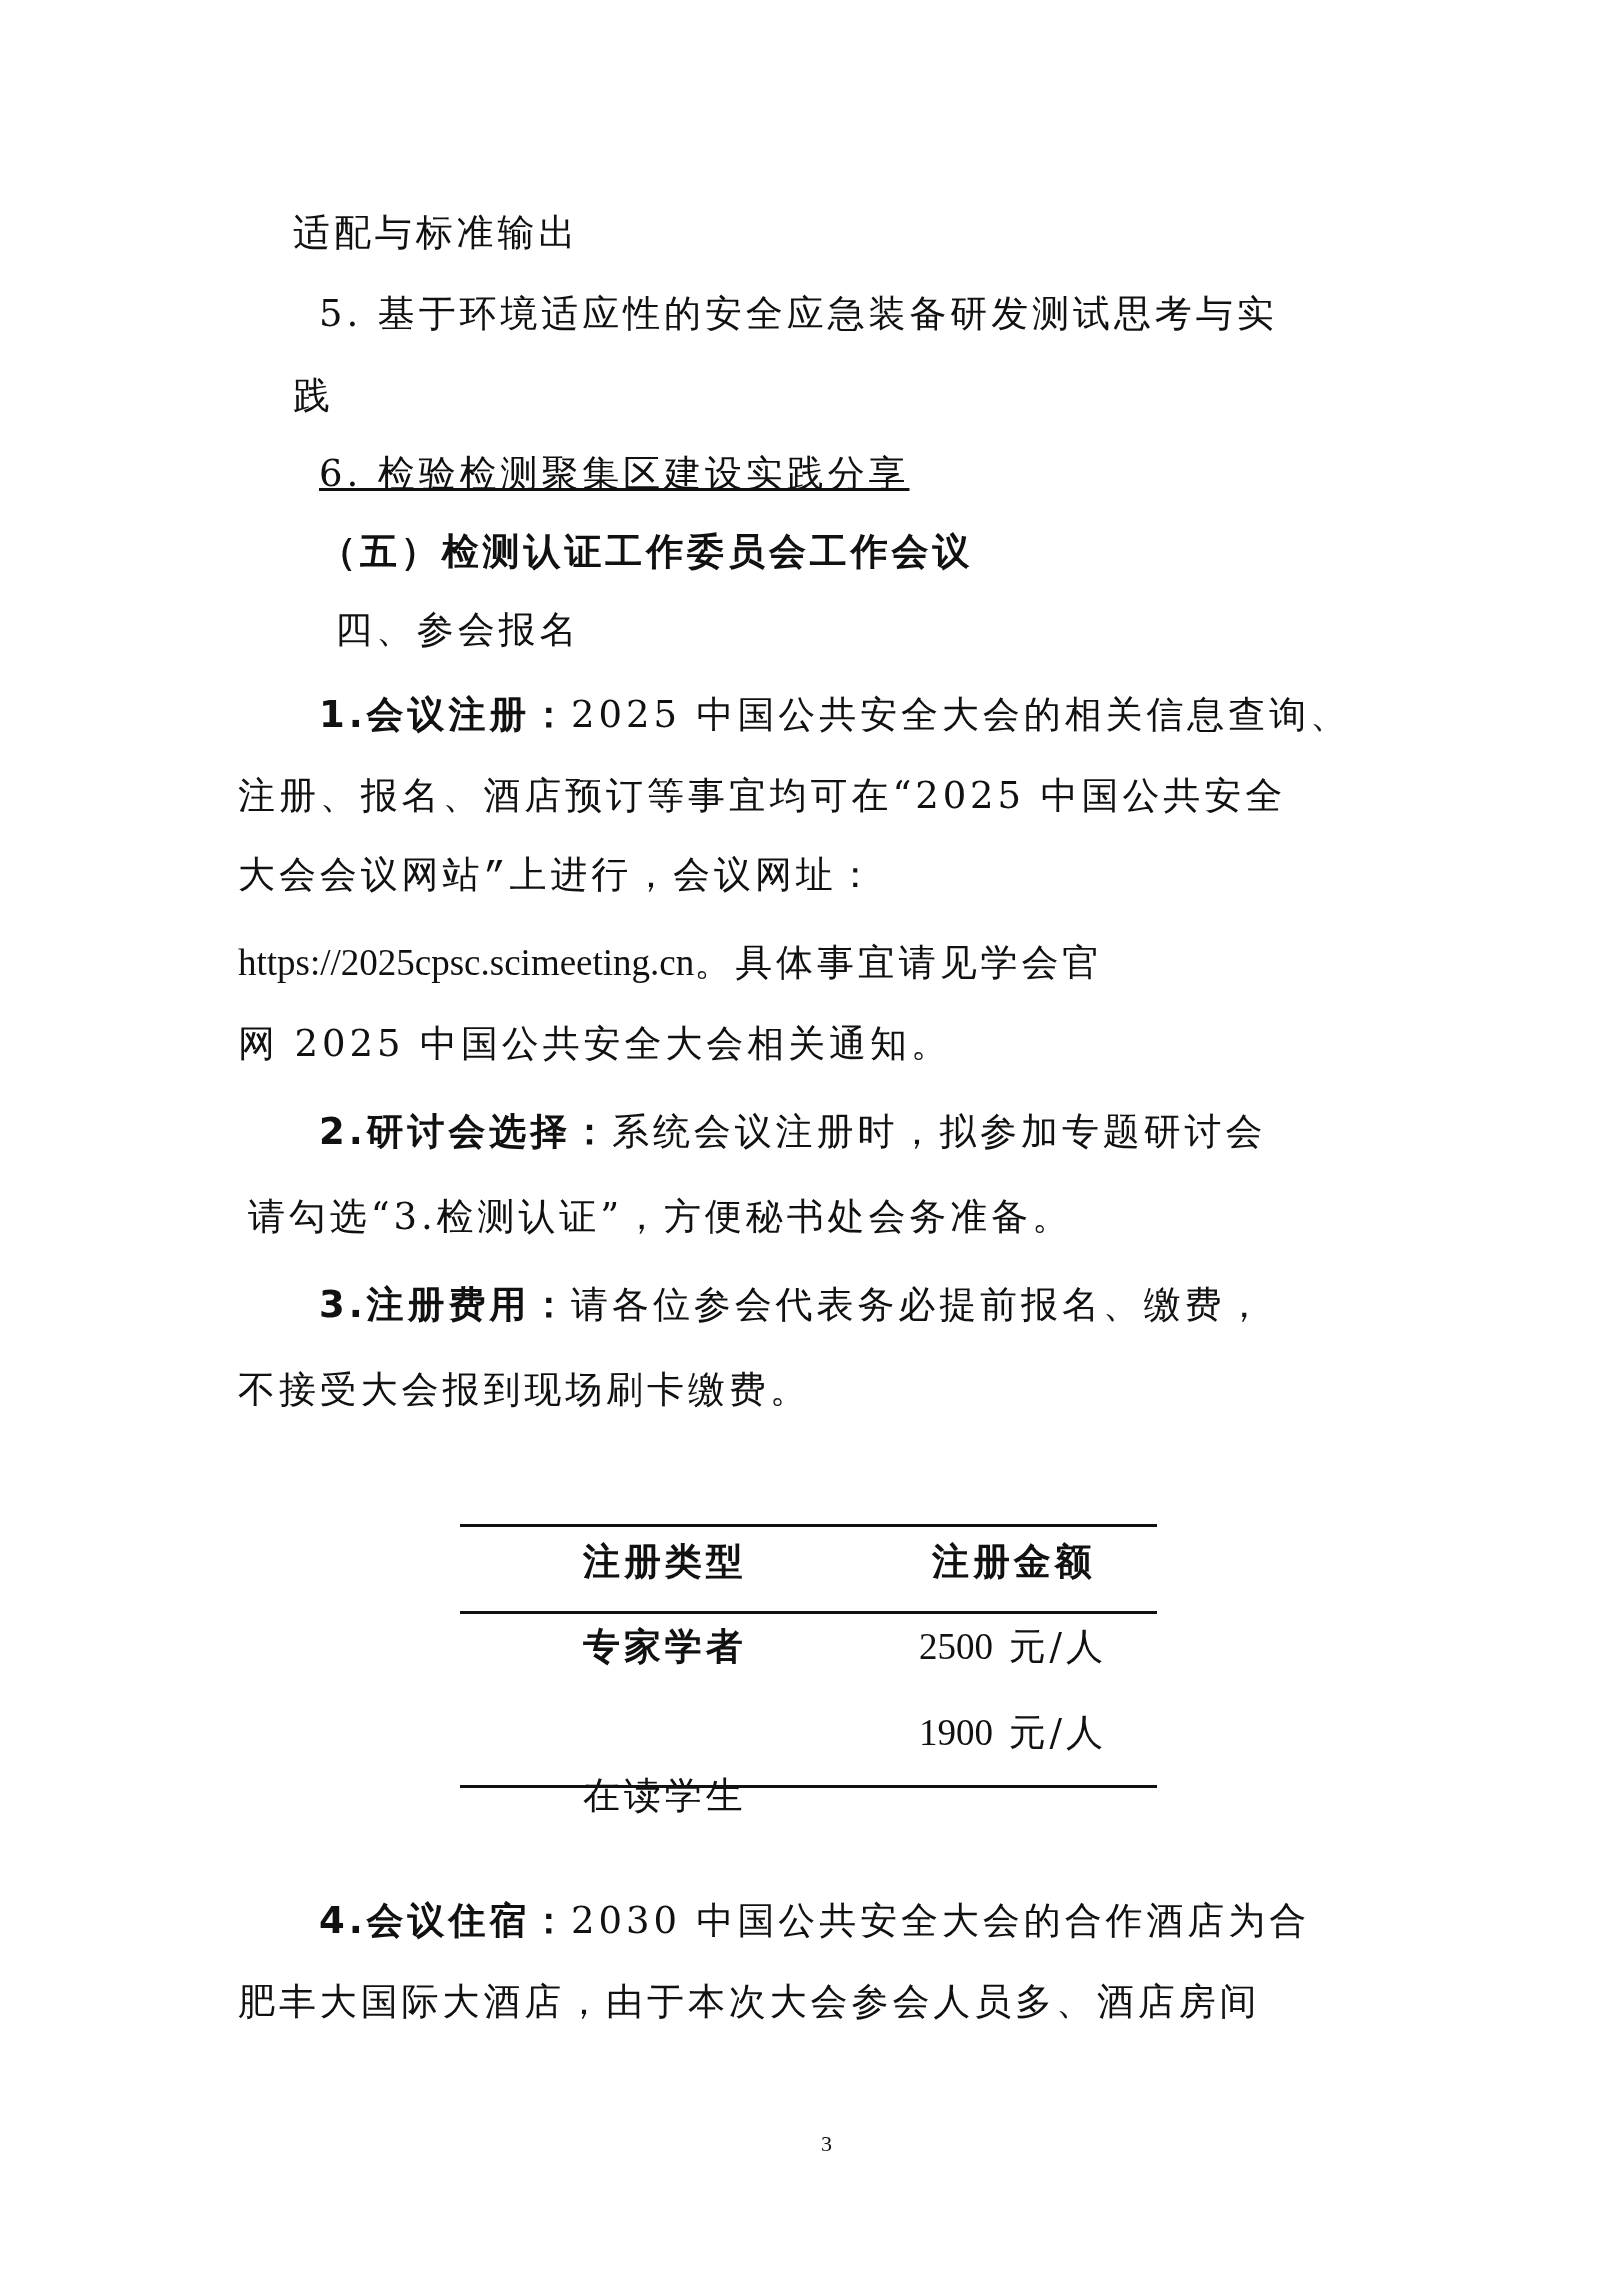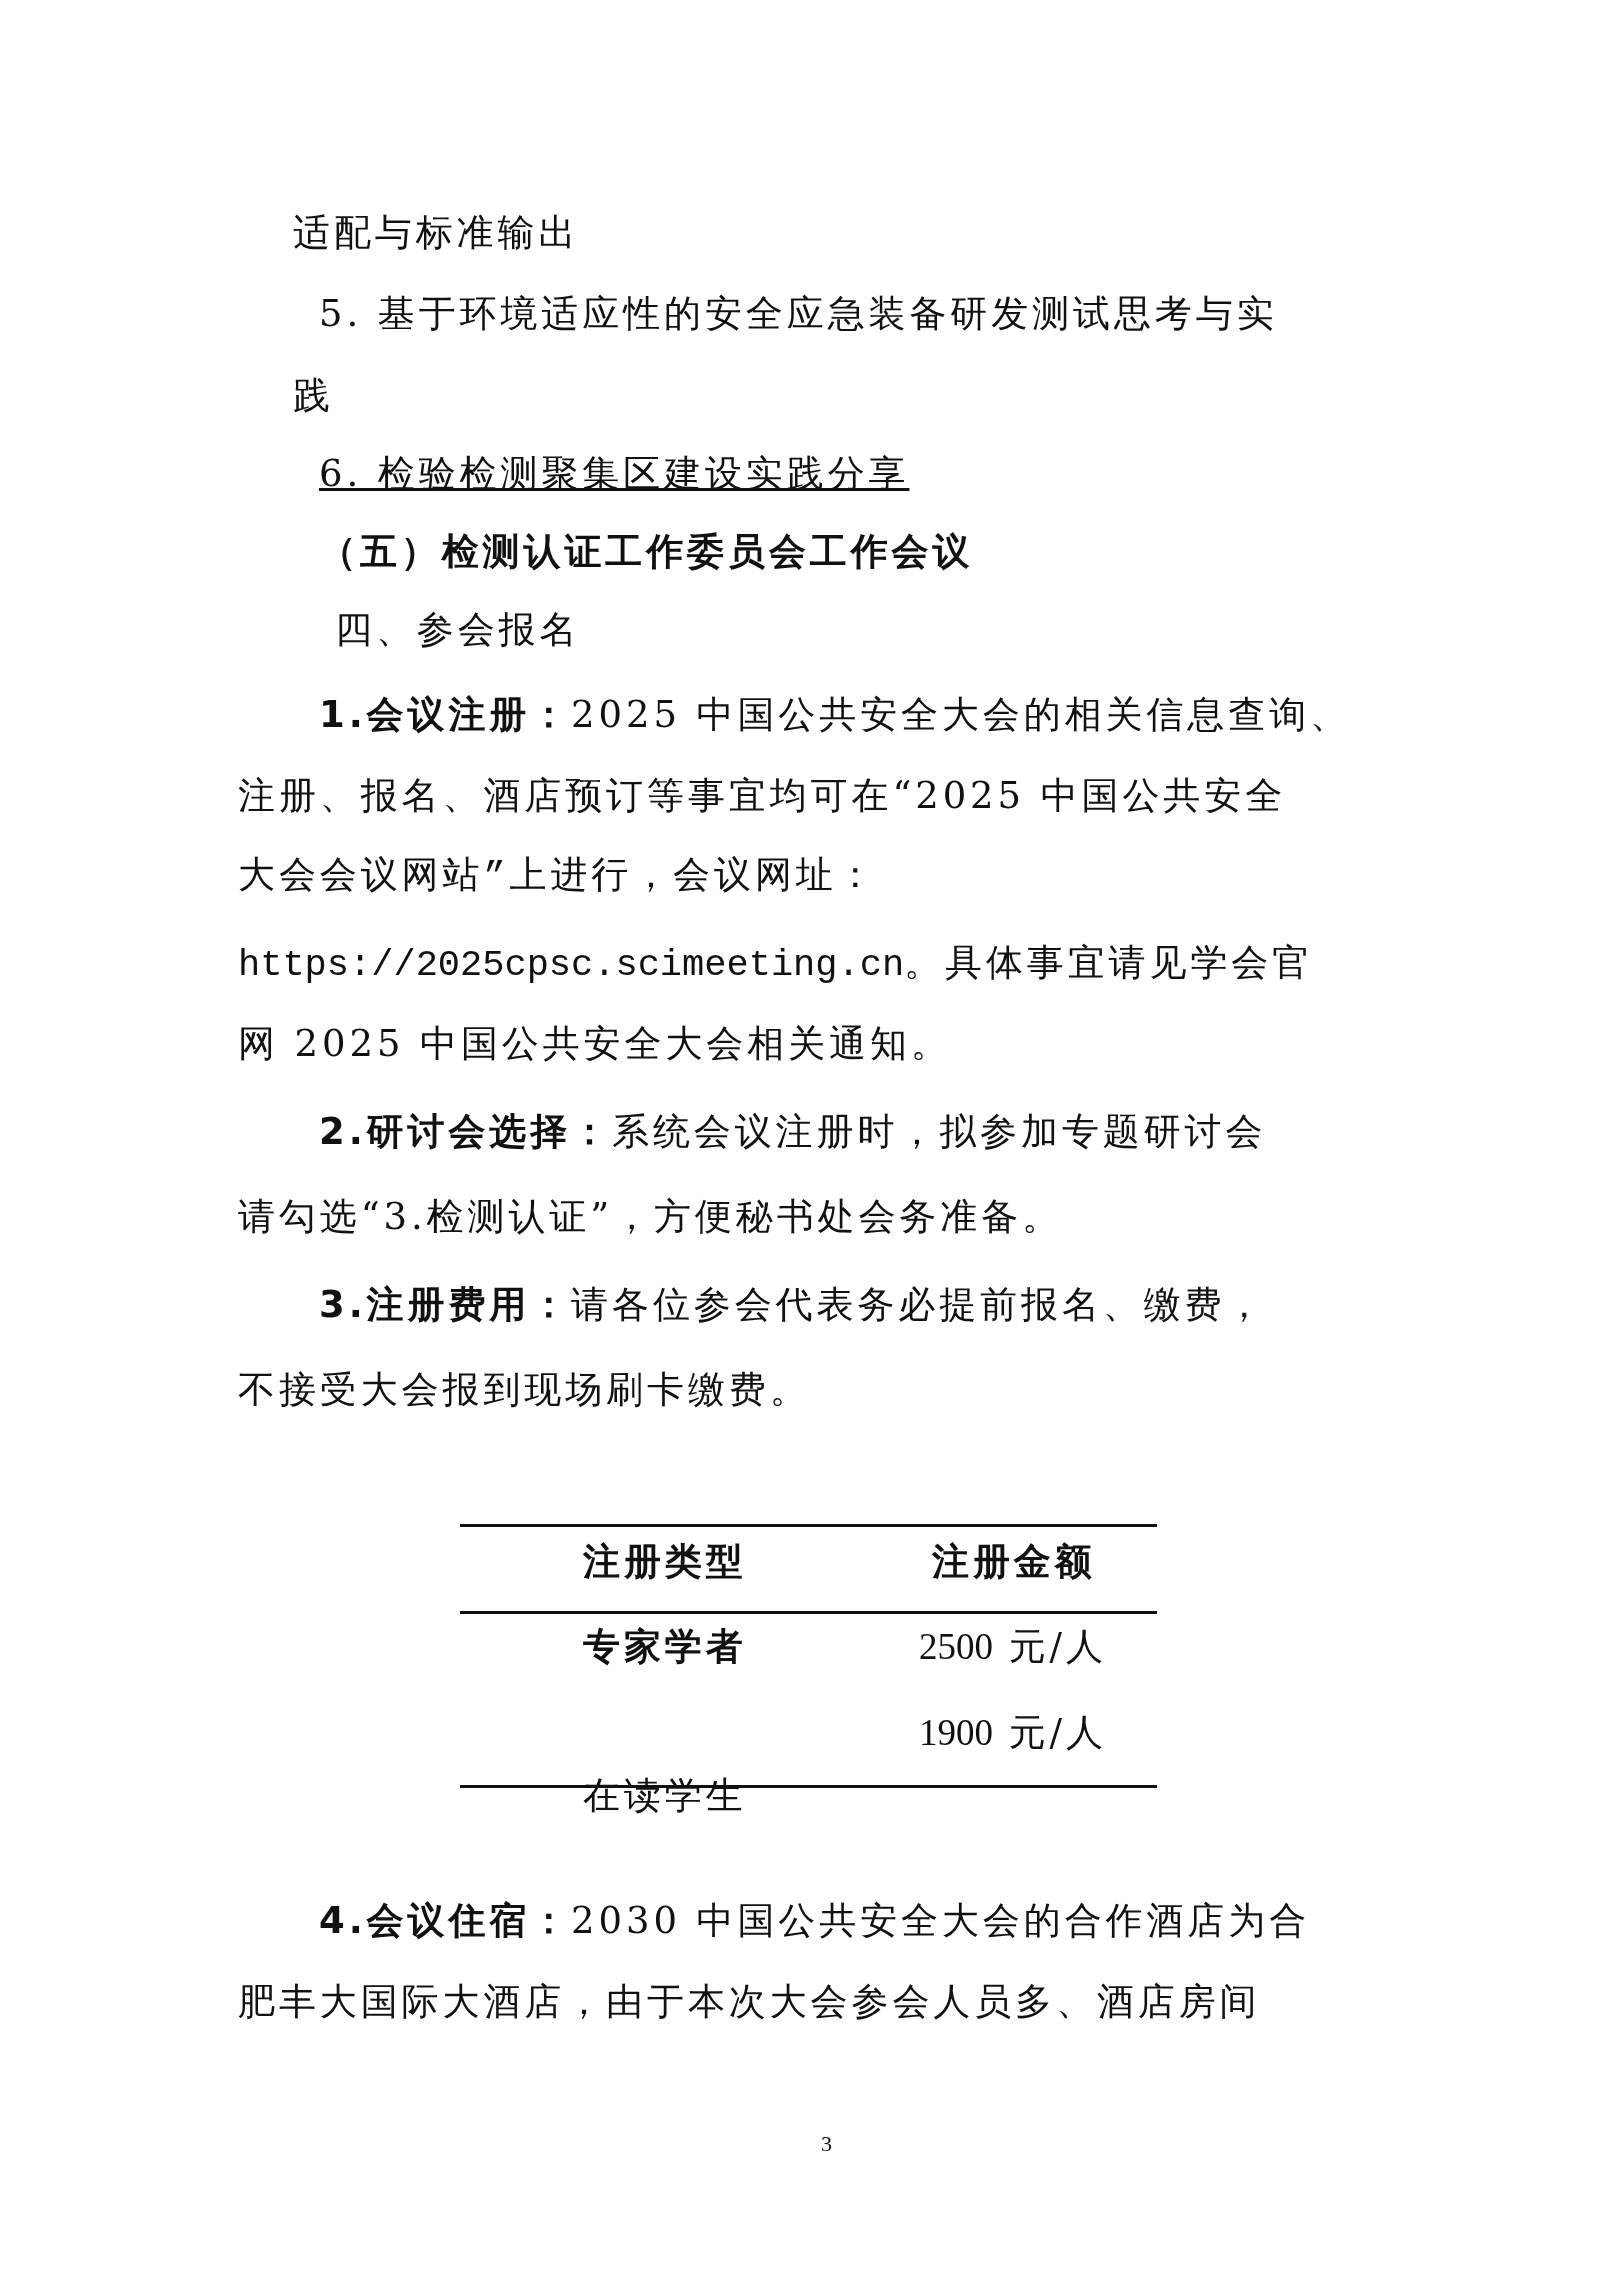--- a/index.html
+++ b/index.html
@@ -9,21 +9,21 @@
     color: #111111;
   }
   .line {
     position: absolute;
     font-size: 37px;
     line-height: 47px;
     white-space: nowrap;
     letter-spacing: 3.9px;
   }
   .bold { font-weight: bold; font-family: "DejaVu Sans", "Liberation Sans", sans-serif; }
-  .mono { font-family: Liberation Mono, monospace; letter-spacing: 0px; }
+  .mono { font-family: Liberation Serif, serif; letter-spacing: 0px; }
   .table-rule { position: absolute; left: 460px; width: 697px; height: 3.3px; background: #111; }
   .cell { position: absolute; font-size: 37px; line-height: 47px; white-space: nowrap; letter-spacing: 3.9px; }
   .cell.head { font-weight: bold; font-family: "DejaVu Sans", "Liberation Sans", sans-serif; }
   .num { font-family: "Liberation Serif", "DejaVu Serif", serif; letter-spacing: 0; text-align: center; }
   .page-num { position: absolute; top: 2131px; left: 821px; font-size: 22px; font-family: "Liberation Serif", serif; }
 </style>
 </head>
 <body>
 
 <div>
@@ -40,21 +40,21 @@
   <div class="line" style="top:772px;left:238px;">注册、报名、酒店预订等事宜均可在“2025 中国公共安全</div>
   <div class="line" style="top:854px;left:238px;font-family:Liberation Mono, monospace;">大会会议网站”上进行，会议网址：</div>
   <div class="line" style="top:939px;left:238px;">
     <span class="mono">https://2025cpsc.scimeeting.cn</span><span>。具体事宜请见学会官</span>
   </div>
   <div class="line" style="top:1020px;left:238px;">网 2025 中国公共安全大会相关通知。</div>
 
   <div class="line" style="top:1108px;left:319px;">
     <span class="bold">2.研讨会选择：</span><span>系统会议注册时，拟参加专题研讨会</span>
   </div>
-  <div class="line" style="top:1193px;left:238px;text-align:right;">请勾选“3.检测认证”，方便秘书处会务准备。</div>
+  <div class="line" style="top:1193px;left:248px;text-align:right;">请勾选“3.检测认证”，方便秘书处会务准备。</div>
 
   <div class="line" style="top:1281px;left:319px;">
     <span class="bold">3.注册费用：</span><span>请各位参会代表务必提前报名、缴费，</span>
   </div>
   <div class="line" style="top:1366px;left:238px;">不接受大会报到现场刷卡缴费。</div>
 
   <div>
     <div class="table-rule" style="top:1524px;"></div>
     <div class="cell head" style="top:1538px;left:583px;">注册类型</div>
     <div class="cell head" style="top:1538px;left:932px;">注册金额</div>

